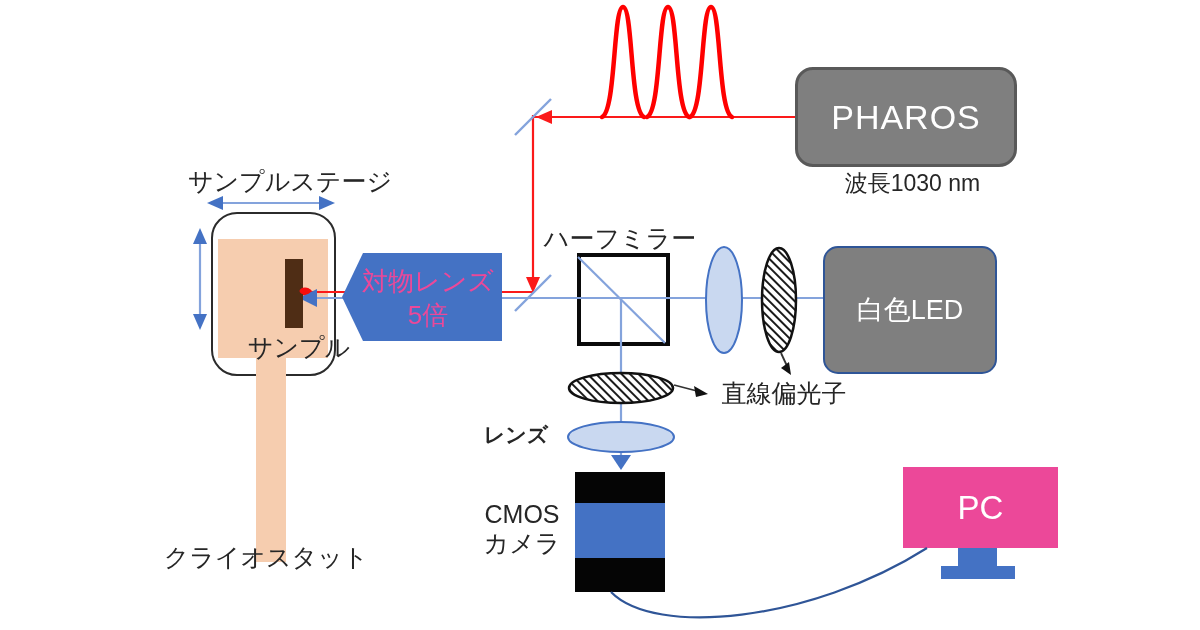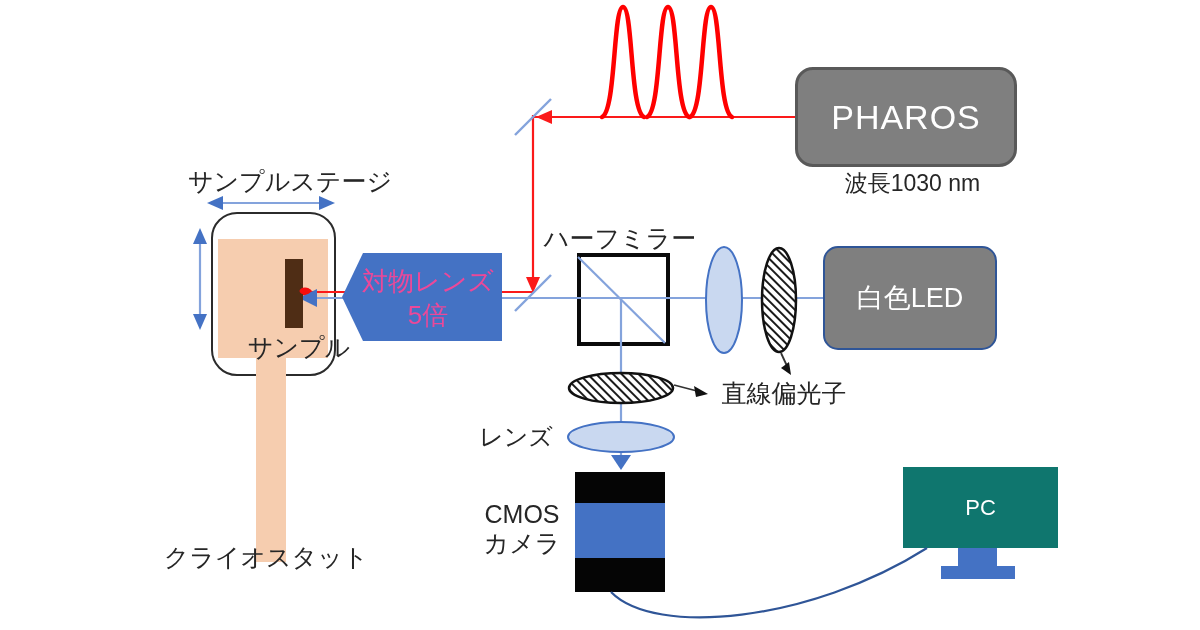--- a/index.html
+++ b/index.html
@@ -9,43 +9,43 @@
   }
   .abs{position:absolute;}
   .label{position:absolute;text-align:center;white-space:nowrap;color:#262626;}
   .box-gray{
     position:absolute;background:#7F7F7F;display:flex;align-items:center;justify-content:center;
     color:#fff;box-sizing:border-box;
   }
   .svg-layer{position:absolute;left:0;top:0;width:1200px;height:630px;}
   
   #pharos-box{left:795px;top:67px;width:222px;height:100px;border:3px solid #595959;border-radius:18px;font-size:34px;letter-spacing:1px;}
-  #led-box{left:823px;top:246px;width:174px;height:104px;border:2.5px solid #2F5597;border-radius:15px;font-size:27px;}
+  #led-box{left:823px;top:246px;width:174px;height:128px;border:2.5px solid #2F5597;border-radius:15px;font-size:27px;}
   
   #half-mirror-cube{left:577px;top:253px;width:93px;height:93px;background:#fff;border:4.5px solid #0a0a0a;box-sizing:border-box;}
   
   #stage-box{left:211px;top:212px;width:125px;height:164px;background:#fff;border:2.5px solid #2b2b2b;border-radius:26px;box-sizing:border-box;}
   #cryostat-block{left:218px;top:239px;width:110px;height:119px;background:#F6CDAF;}
   #cryostat-stem{left:256px;top:356px;width:30px;height:206px;background:#F6CDAF;}
   
   #cmos-body{left:575px;top:472px;width:90px;height:120px;background:#050505;}
   #cmos-sensor-band{position:absolute;left:0;top:31px;width:90px;height:55px;background:#4472C4;}
   
-  #pc-monitor{left:903px;top:467px;width:155px;height:81px;background:#0f766e;display:flex;align-items:center;justify-content:center;color:#fff;font-size:22px;}
+  #pc-monitor{left:903px;top:467px;width:155px;height:81px;background:#ec4899;display:flex;align-items:center;justify-content:center;color:#fff;font-size:33px;}
   #pc-stand-neck{left:958px;top:548px;width:39px;height:18px;background:#4472C4;}
   #pc-stand-base{left:941px;top:566px;width:74px;height:13px;background:#4472C4;}
   
   #sample-stage-label{left:158px;top:165px;width:216px;font-size:25px;margin-left:24px;}
   #sample-label{left:212px;top:331px;width:120px;font-size:25px;padding-left:27px;}
   #cryostat-label{left:153px;top:541px;width:226px;font-size:25px;}
   #half-mirror-label{left:528px;top:222px;width:184px;font-size:25px;}
   #laser-caption{left:800px;top:168px;width:225px;font-size:23px;line-height:31px;}
   #objective-label{left:350px;top:264px;width:156px;font-size:26px;line-height:34px;color:#ec4899;}
   #polarizer-label{left:700px;top:377px;width:168px;font-size:25px;}
-  #lens-label{left:466px;top:421px;width:100px;font-size:24px;}
+  #lens-label{left:466px;top:421px;width:100px;font-size:21px;font-weight:bold;}
   #cmos-label{left:461px;top:500px;width:122px;font-size:25px;line-height:29px;}
   #cmos-label .ln1{font-weight:400;}
 </style>
 </head>
 <body>
 
 <div id="canvas">
 
   <div class="box-gray" id="pharos-box">
     <span>PHAROS</span>

